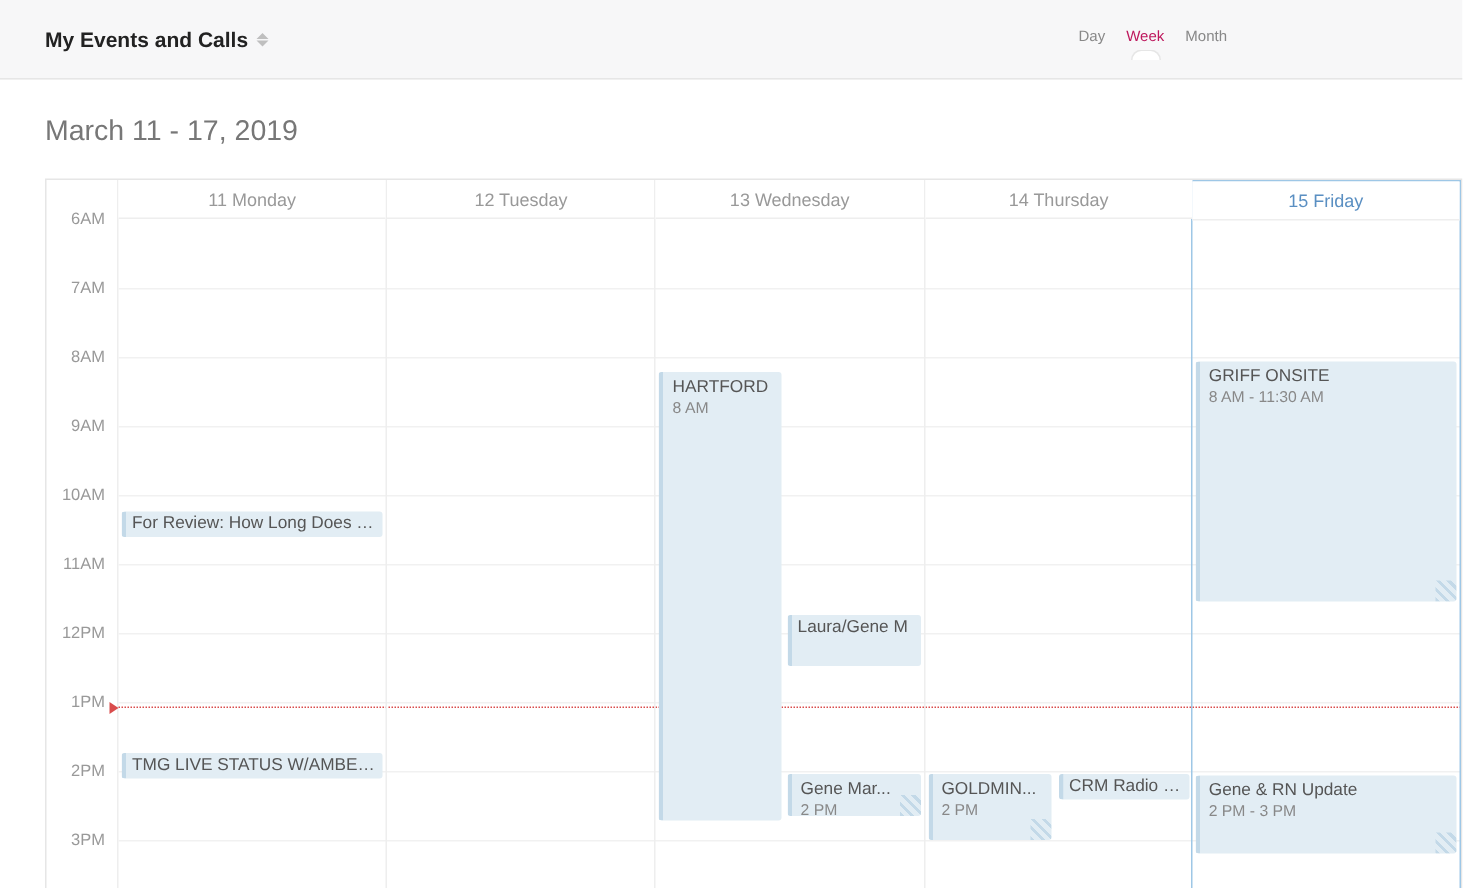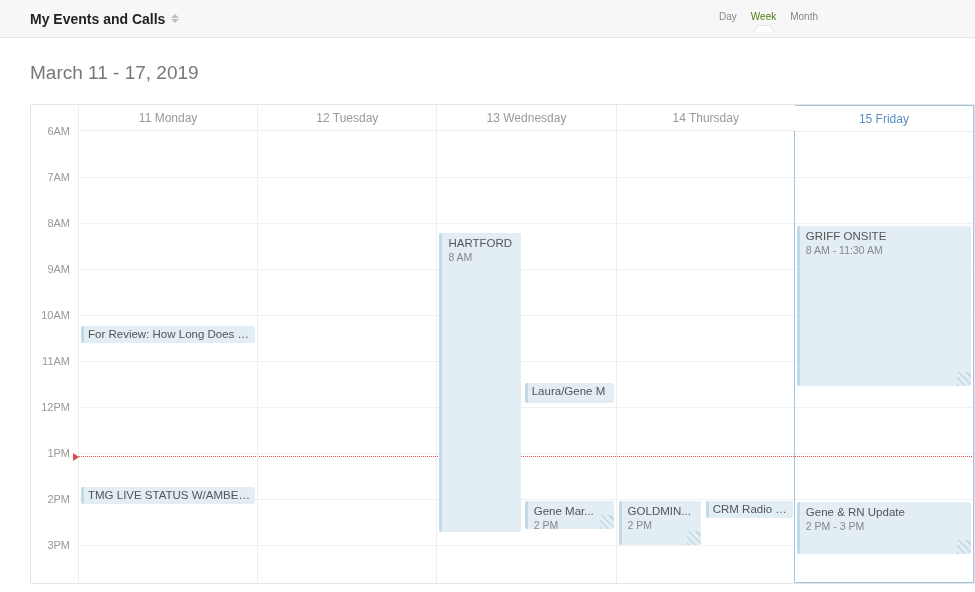--- a/index.html
+++ b/index.html
@@ -7,21 +7,21 @@
       font-family: -apple-system, BlinkMacSystemFont, "Segoe UI", Helvetica, Arial, sans-serif;
       background: #fff;
       color: #333;
       font-size: 13px;
       width: 975px;
       height: 592px;
       overflow: hidden;
     }
     
     .toolbar {
-      height: 38px;
+      height: 53px;
       background: #f7f7f8;
       border-bottom: 1px solid #e6e6e6;
       display: flex;
       align-items: center;
       padding: 0 2px 0 30px;
     }
     .toolbar-title {
       display: flex;
       align-items: center;
       gap: 6px;
@@ -45,21 +45,21 @@
     .sort-icon .dn { border-top: 4px solid #888; }
     .view-switch {
       margin-left: auto;
       margin-right: 155px;
       display: flex;
       gap: 14px;
       color: #888;
       font-size: 10px;
     }
     .view-switch .item { cursor: pointer; padding-bottom: 4px; }
-    .view-switch .active { color: #4d7c0f; position: relative; }
+    .view-switch .active { color: #be185d; position: relative; }
     .view-switch .active::after {
       content: "";
       position: absolute;
       left: 50%; transform: translateX(-50%);
       bottom: -6px;
       width: 18px; height: 6px;
       border-radius: 10px 10px 0 0;
       background: #fff;
       border: 1px solid #e6e6e6;
       border-bottom: none;
@@ -242,21 +242,21 @@
       <div class="slots"></div>
     </div>
 
     <div class="day-col">
       <div class="day-header">13 Wednesday</div>
       <div class="slots">
         <div class="evt" style="top:102px;left:2px;width:46%;height:299px">
           <span>HARTFORD</span>
           <span class="t">8 AM</span>
         </div>
-        <div class="evt short" style="top:252px;left:49%;right:2px;height:20px">
+        <div class="evt short" style="top:264px;left:49%;right:2px;height:34px">
           <span>Laura/Gene M</span>
         </div>
         <div class="evt hatched" style="top:370px;left:49%;right:2px;height:28px">
           <span>Gene Mar...</span>
           <span class="t">2 PM</span>
         </div>
       </div>
     </div>
 
     <div class="day-col">

